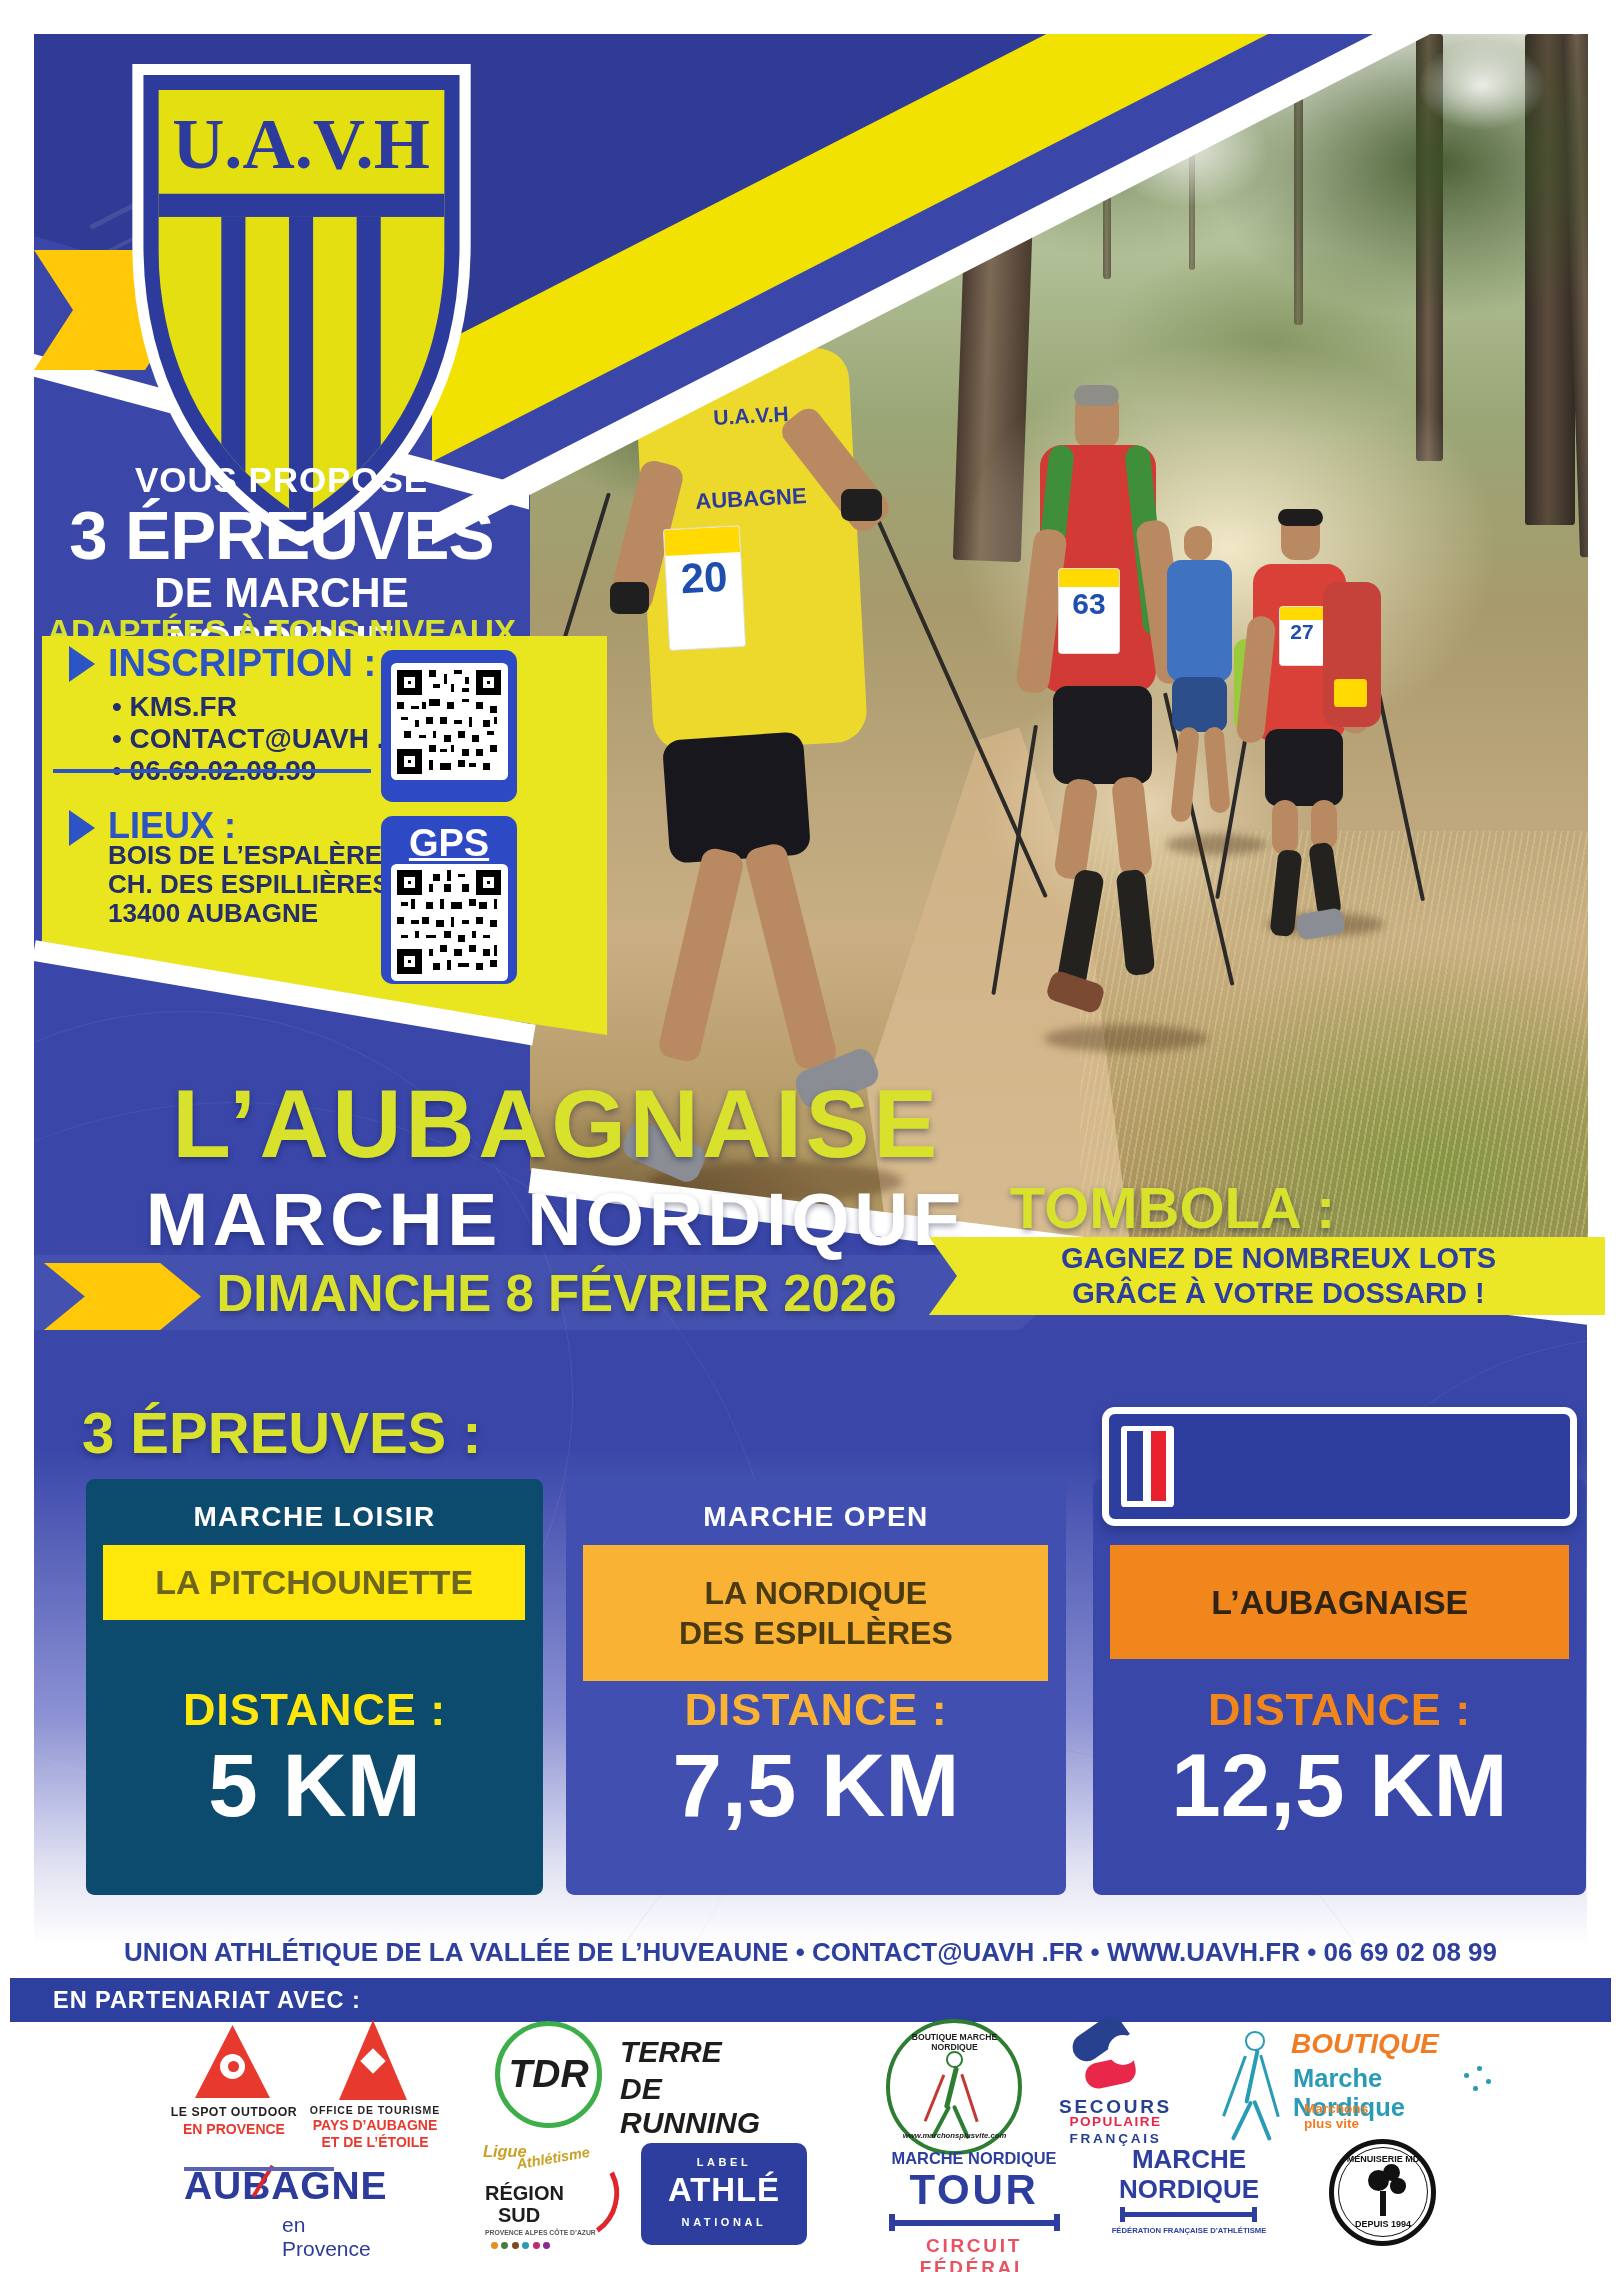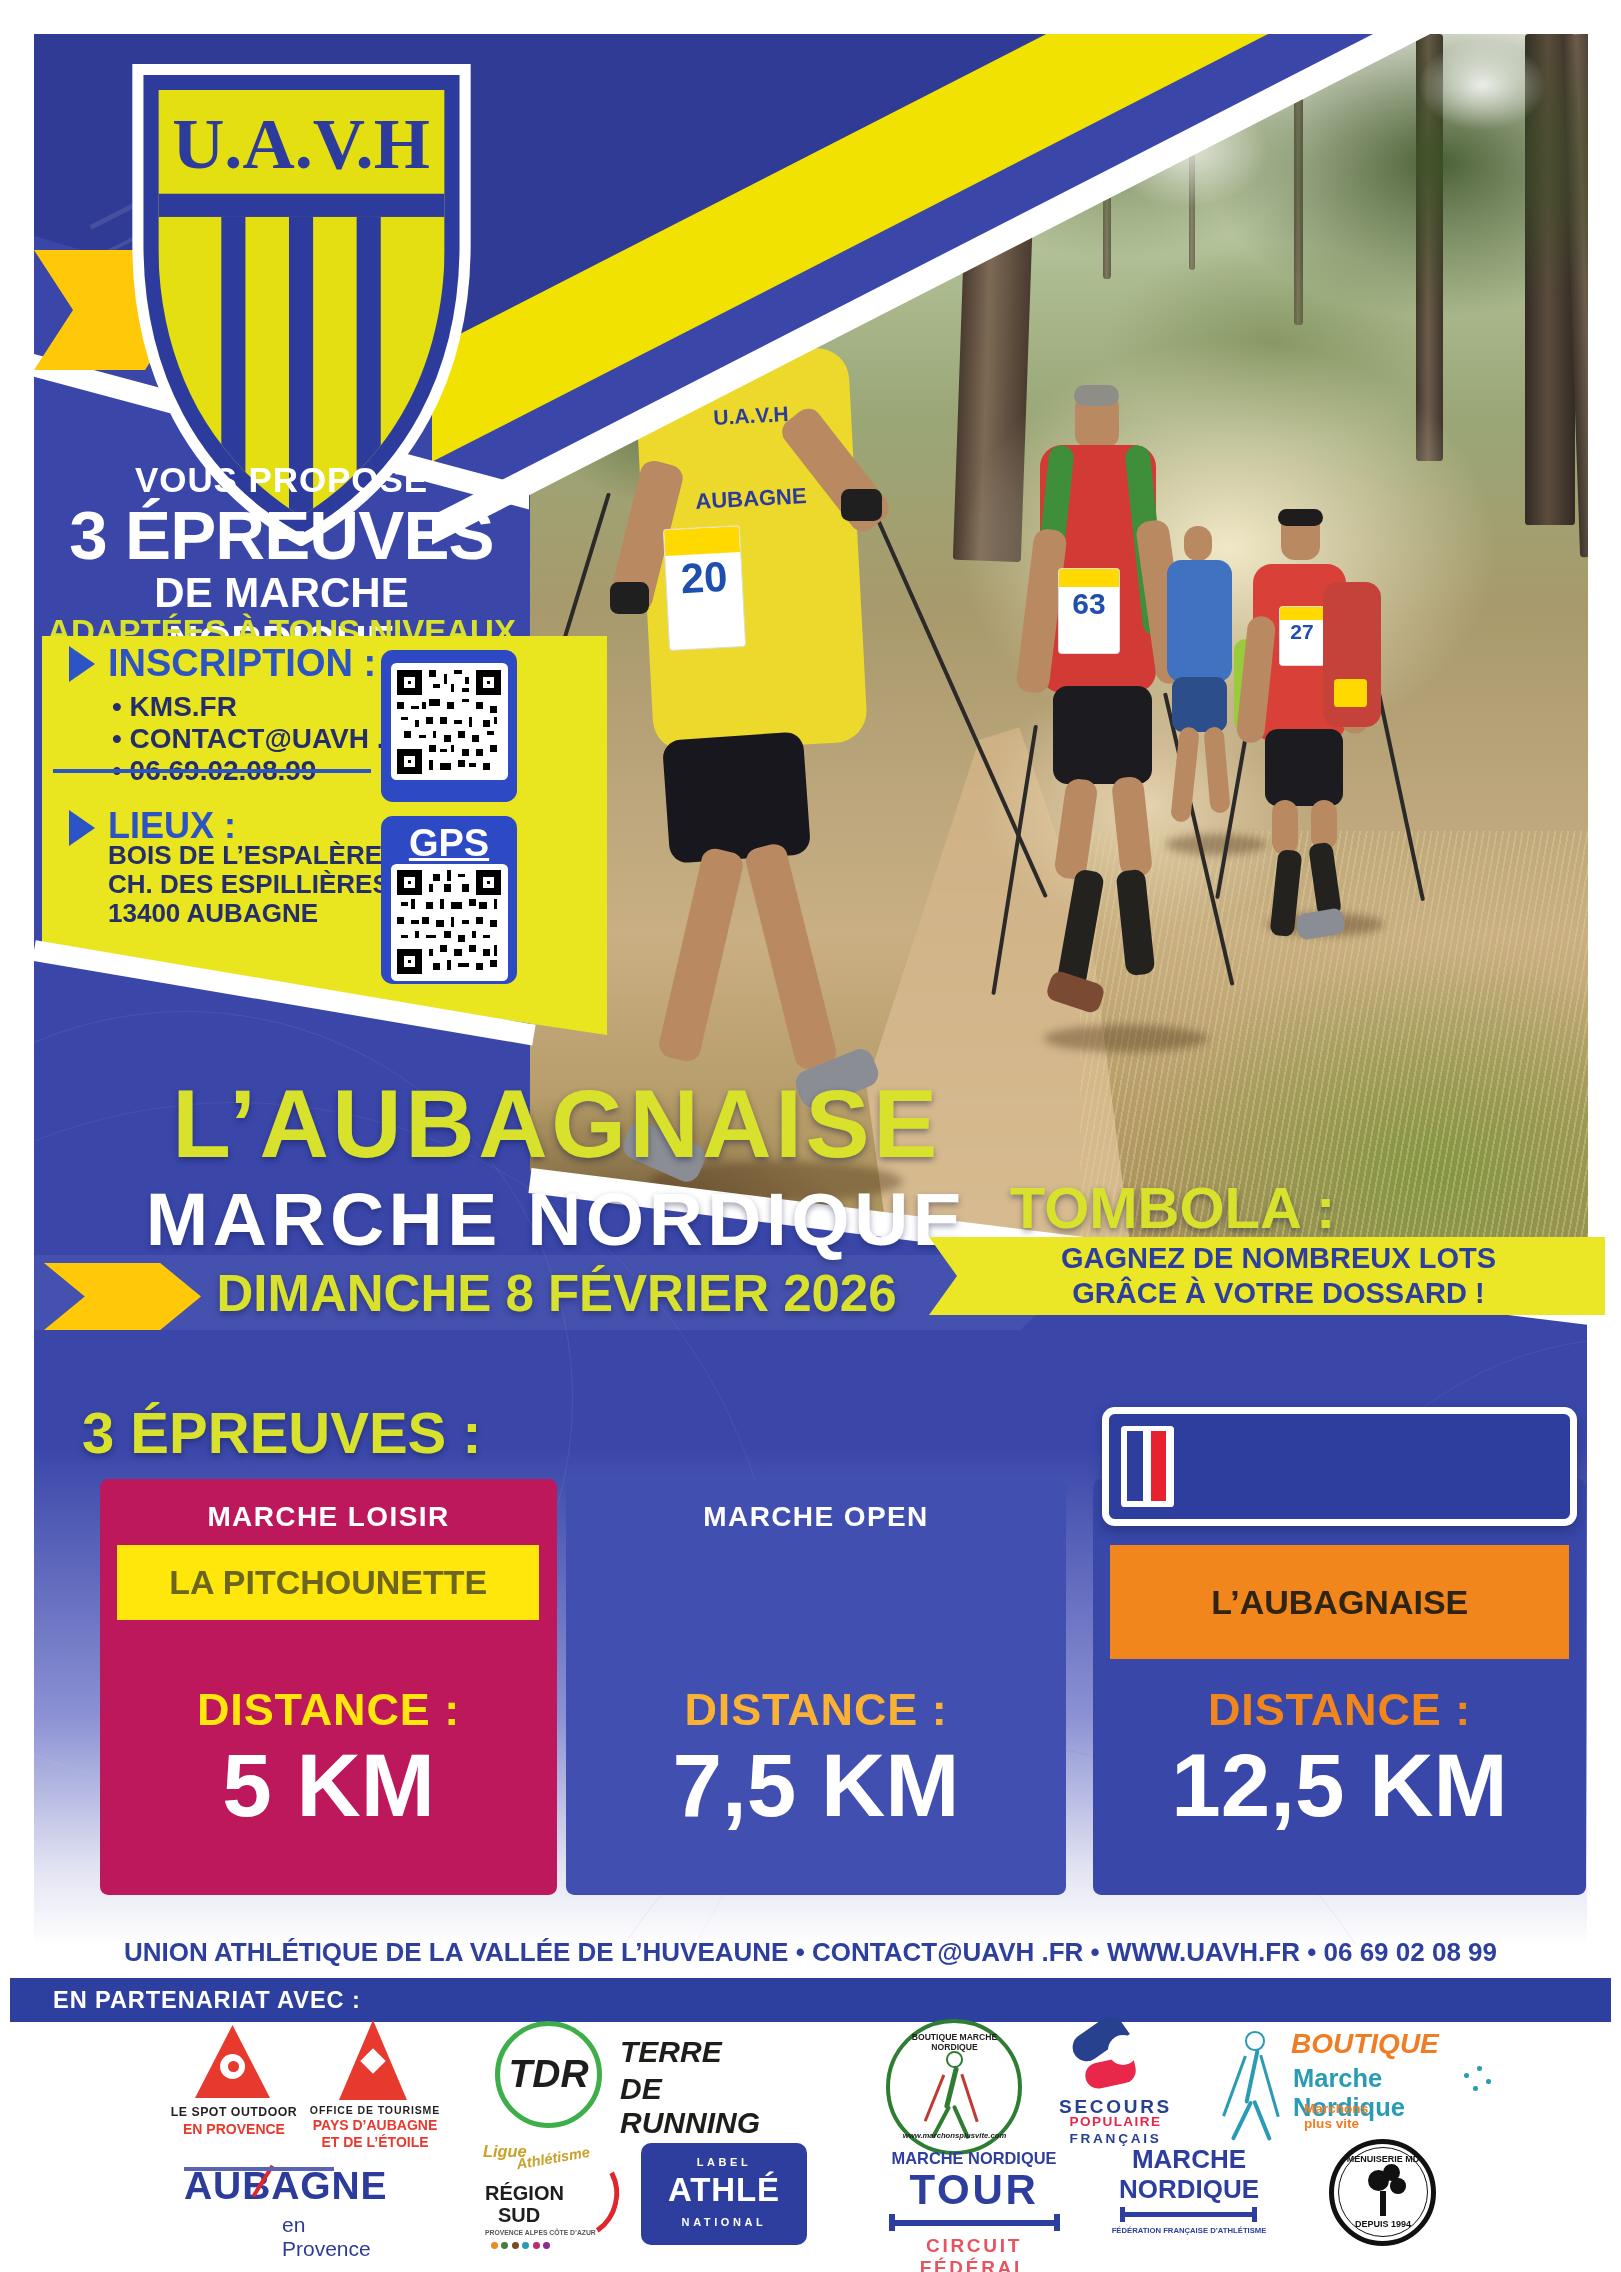--- a/index.html
+++ b/index.html
@@ -103,21 +103,21 @@
   .chev-date{left:44px;top:1263px;width:157px;height:67px;}
   .t-tombola{left:1000px;top:1174px;width:345px;font-size:58px;}
   .tomb-band{left:929px;top:1237px;width:676px;height:78px;background:#ece726;
     clip-path:polygon(0 0,100% 0,100% 100%,0 100%,28px 50%);
     display:flex;flex-direction:column;justify-content:center;align-items:center;padding-left:23px;box-sizing:border-box;}
   .tomb-line{color:#2c3f9f;font-weight:800;font-size:29px;line-height:35px;}
   .t-epr{left:82px;top:1399px;width:636px;font-size:58px;text-align:left;}
 
   
   .card{top:1479px;height:416px;border-radius:8.2px;}
-  .card1{left:100px;width:457px;background:#be185d;}
+  .card1{left:86px;width:457px;background:#0c4a6e;}
   .card2{left:566px;width:500px;background:#4150b0;}
   .card3{left:1093px;width:493px;background:#3847a8;}
   .c-hdr{left:0;top:22px;width:100%;color:#fff;font-weight:800;font-size:28px;letter-spacing:1.4px;}
   .c-box{left:17.3px;top:66px;display:flex;align-items:center;justify-content:center;
          font-weight:800;text-align:center;}
   .cb1{width:422px;height:75px;background:#ffe60b;color:#6b6520;font-size:34px;}
   .cb2{width:465px;height:136px;background:#f9b233;color:#4a3a12;font-size:32px;line-height:40px;}
   .cb3{width:459px;height:114px;background:#f0861c;color:#2f2414;font-size:34px;}
   .c-dist{left:0;width:100%;top:205px;font-weight:800;font-size:45px;letter-spacing:0.9px;}
   .cd1{color:#ffe60b;}.cd2{color:#f9b233;}.cd3{color:#f0861c;}
@@ -358,20 +358,23 @@
   <div class="a ctr c-hdr">MARCHE LOISIR</div>
   <div class="a c-box cb1">
       <span>LA PITCHOUNETTE</span>
     </div>
   <div class="a ctr c-dist cd1">DISTANCE :</div>
   <div class="a ctr c-val">5 KM</div>
 </div>
 
 <div class="a card card2">
   <div class="a ctr c-hdr">MARCHE OPEN</div>
+  <div class="a c-box cb2">
+    <span><span>LA NORDIQUE</span><br><span>DES ESPILLÈRES</span></span>
+  </div>
   <div class="a ctr c-dist cd2">DISTANCE :</div>
   <div class="a ctr c-val">7,5 KM</div>
 </div>
 
 <div class="a card card3">
   <div class="a c-box cb3">
       <span>L’AUBAGNAISE</span>
     </div>
   <div class="a ctr c-dist cd3">DISTANCE :</div>
   <div class="a ctr c-val">12,5 KM</div>

